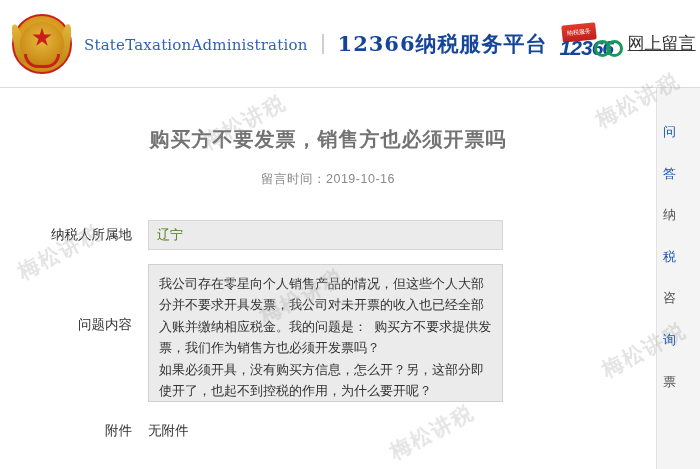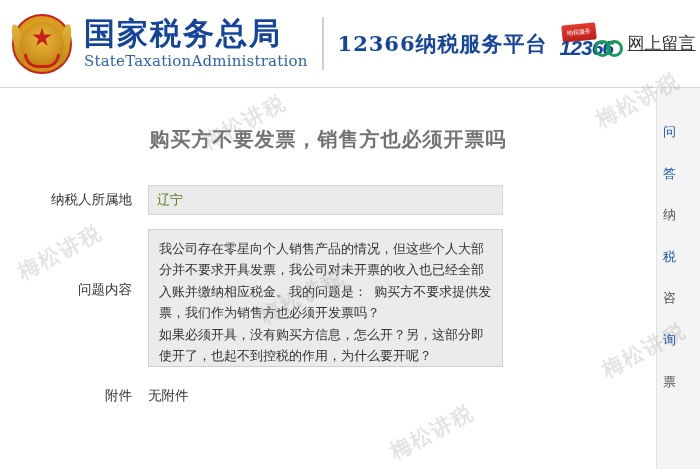--- a/index.html
+++ b/index.html
@@ -272,21 +272,20 @@
   <div class="emblem">
     <div class="ring"></div>
     <div class="wheat-l"></div>
     <div class="wheat-r"></div>
     <div class="inner"></div>
     <div class="star"></div>
     <div class="gear"></div>
   </div>
 
   <div class="title-block">
-    <div class="title-cn">国家税务总局</div>
     <div class="title-en">StateTaxationAdministration</div>
   </div>
 
   <div class="platform-name">12366纳税服务平台</div>
 
   <div class="logo-12366">
     <div class="banner">纳税服务</div>
     <div class="num">12366</div>
     <div class="ring1"></div>
     <div class="ring2"></div>
@@ -295,20 +294,21 @@
   <div class="header-right">
     <a class="header-link" href="#">网上留言</a>
   </div>
 </div>
 
 <div class="page-body">
 
   <div class="content">
 
     <div class="q-title">购买方不要发票，销售方也必须开票吗</div>
+    <div class="q-time">留言时间：2019-10-16</div>
 
     <div class="form">
 
       <div class="form-row">
         <div class="form-label">纳税人所属地</div>
         <input class="field-input" type="text" readonly="" value="辽宁" style="">
       </div>
 
       <div class="form-row">
         <div class="form-label tall">问题内容</div>

